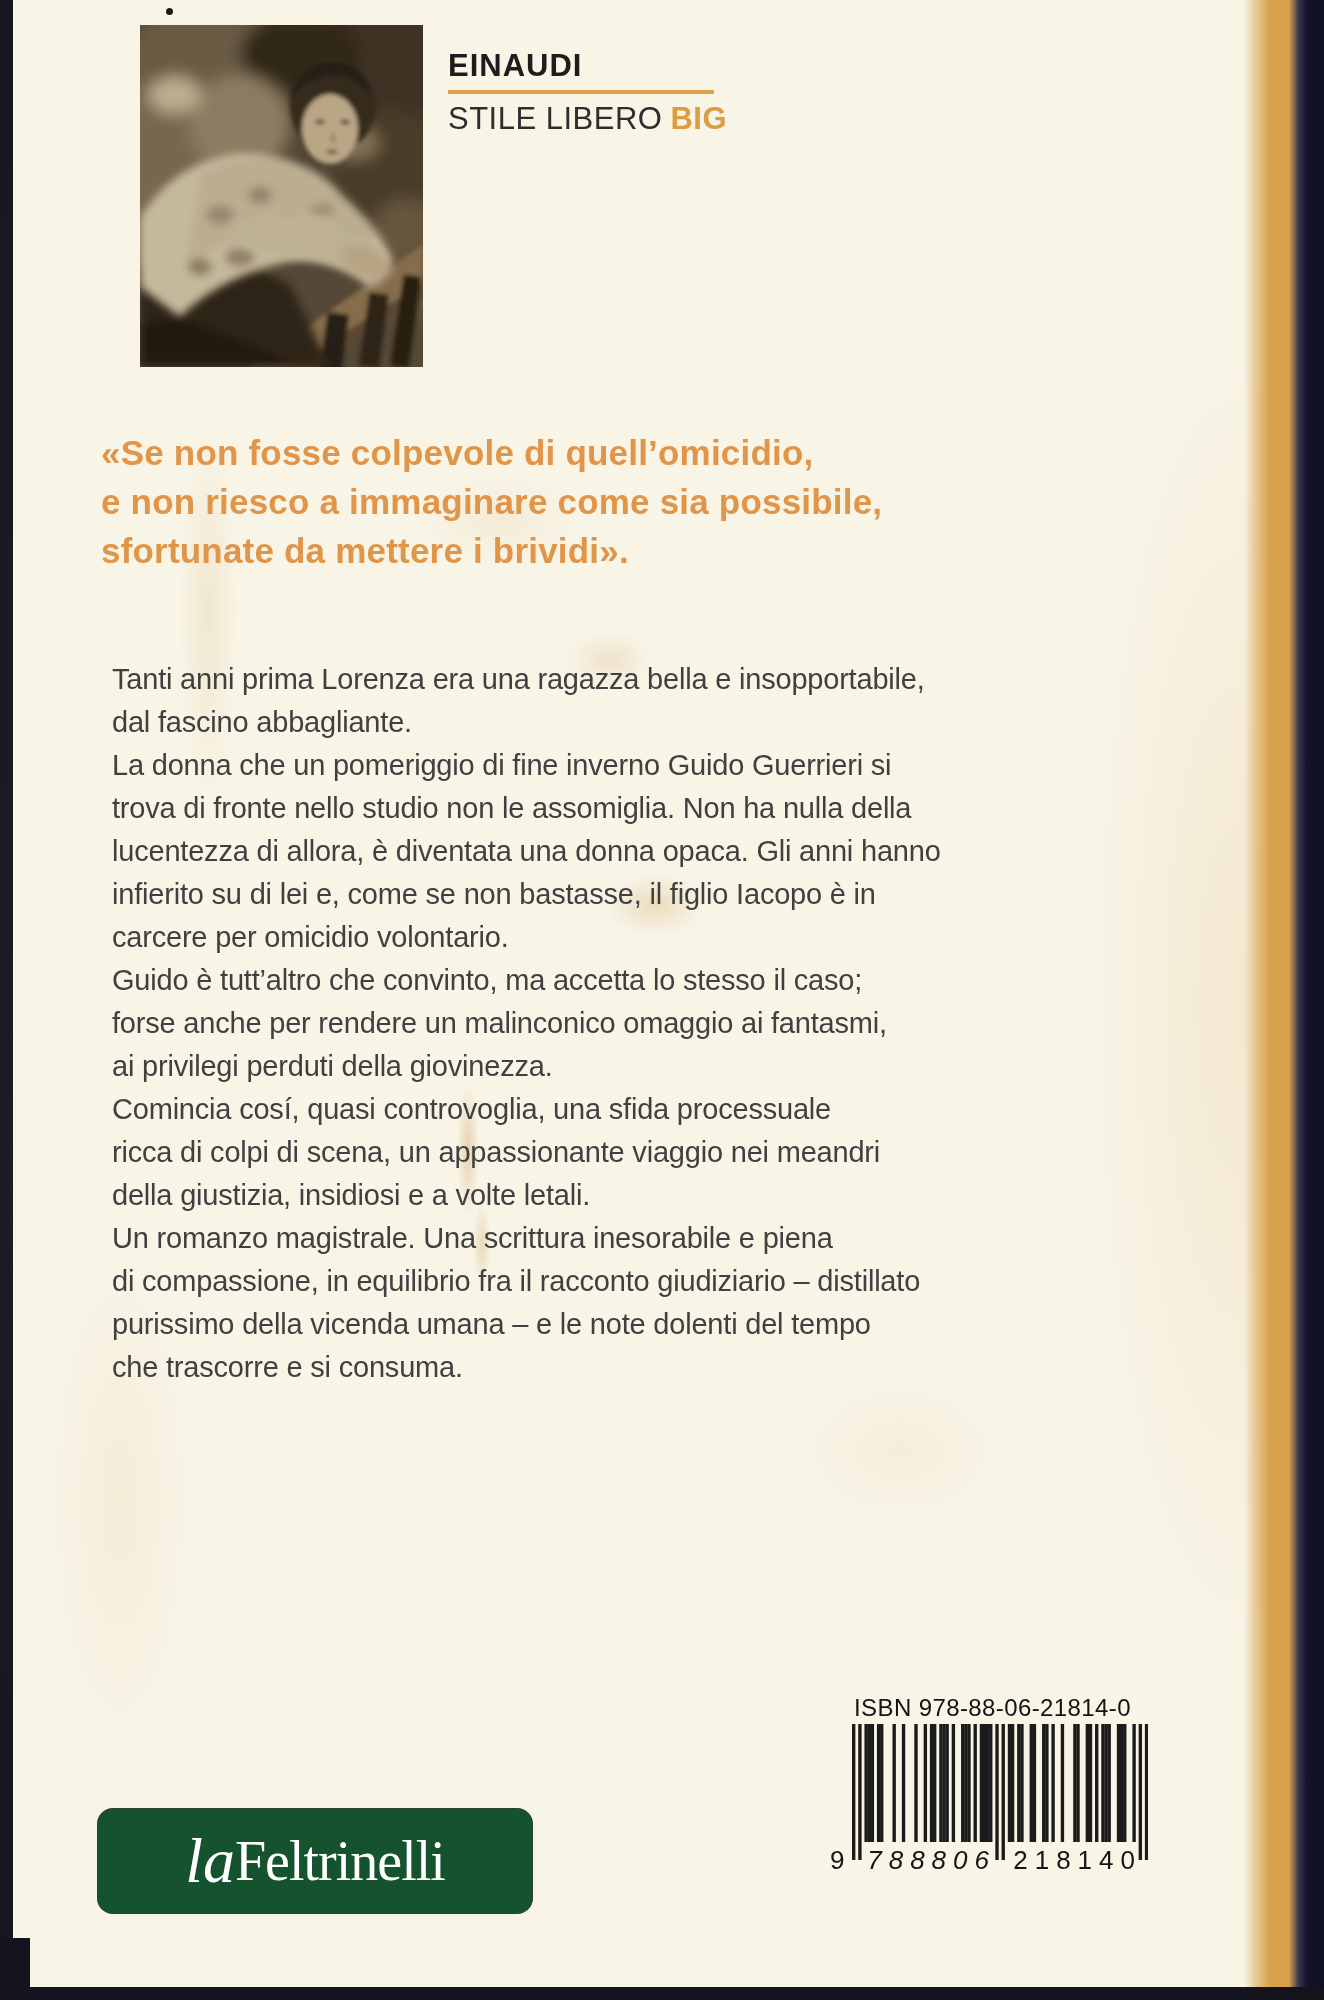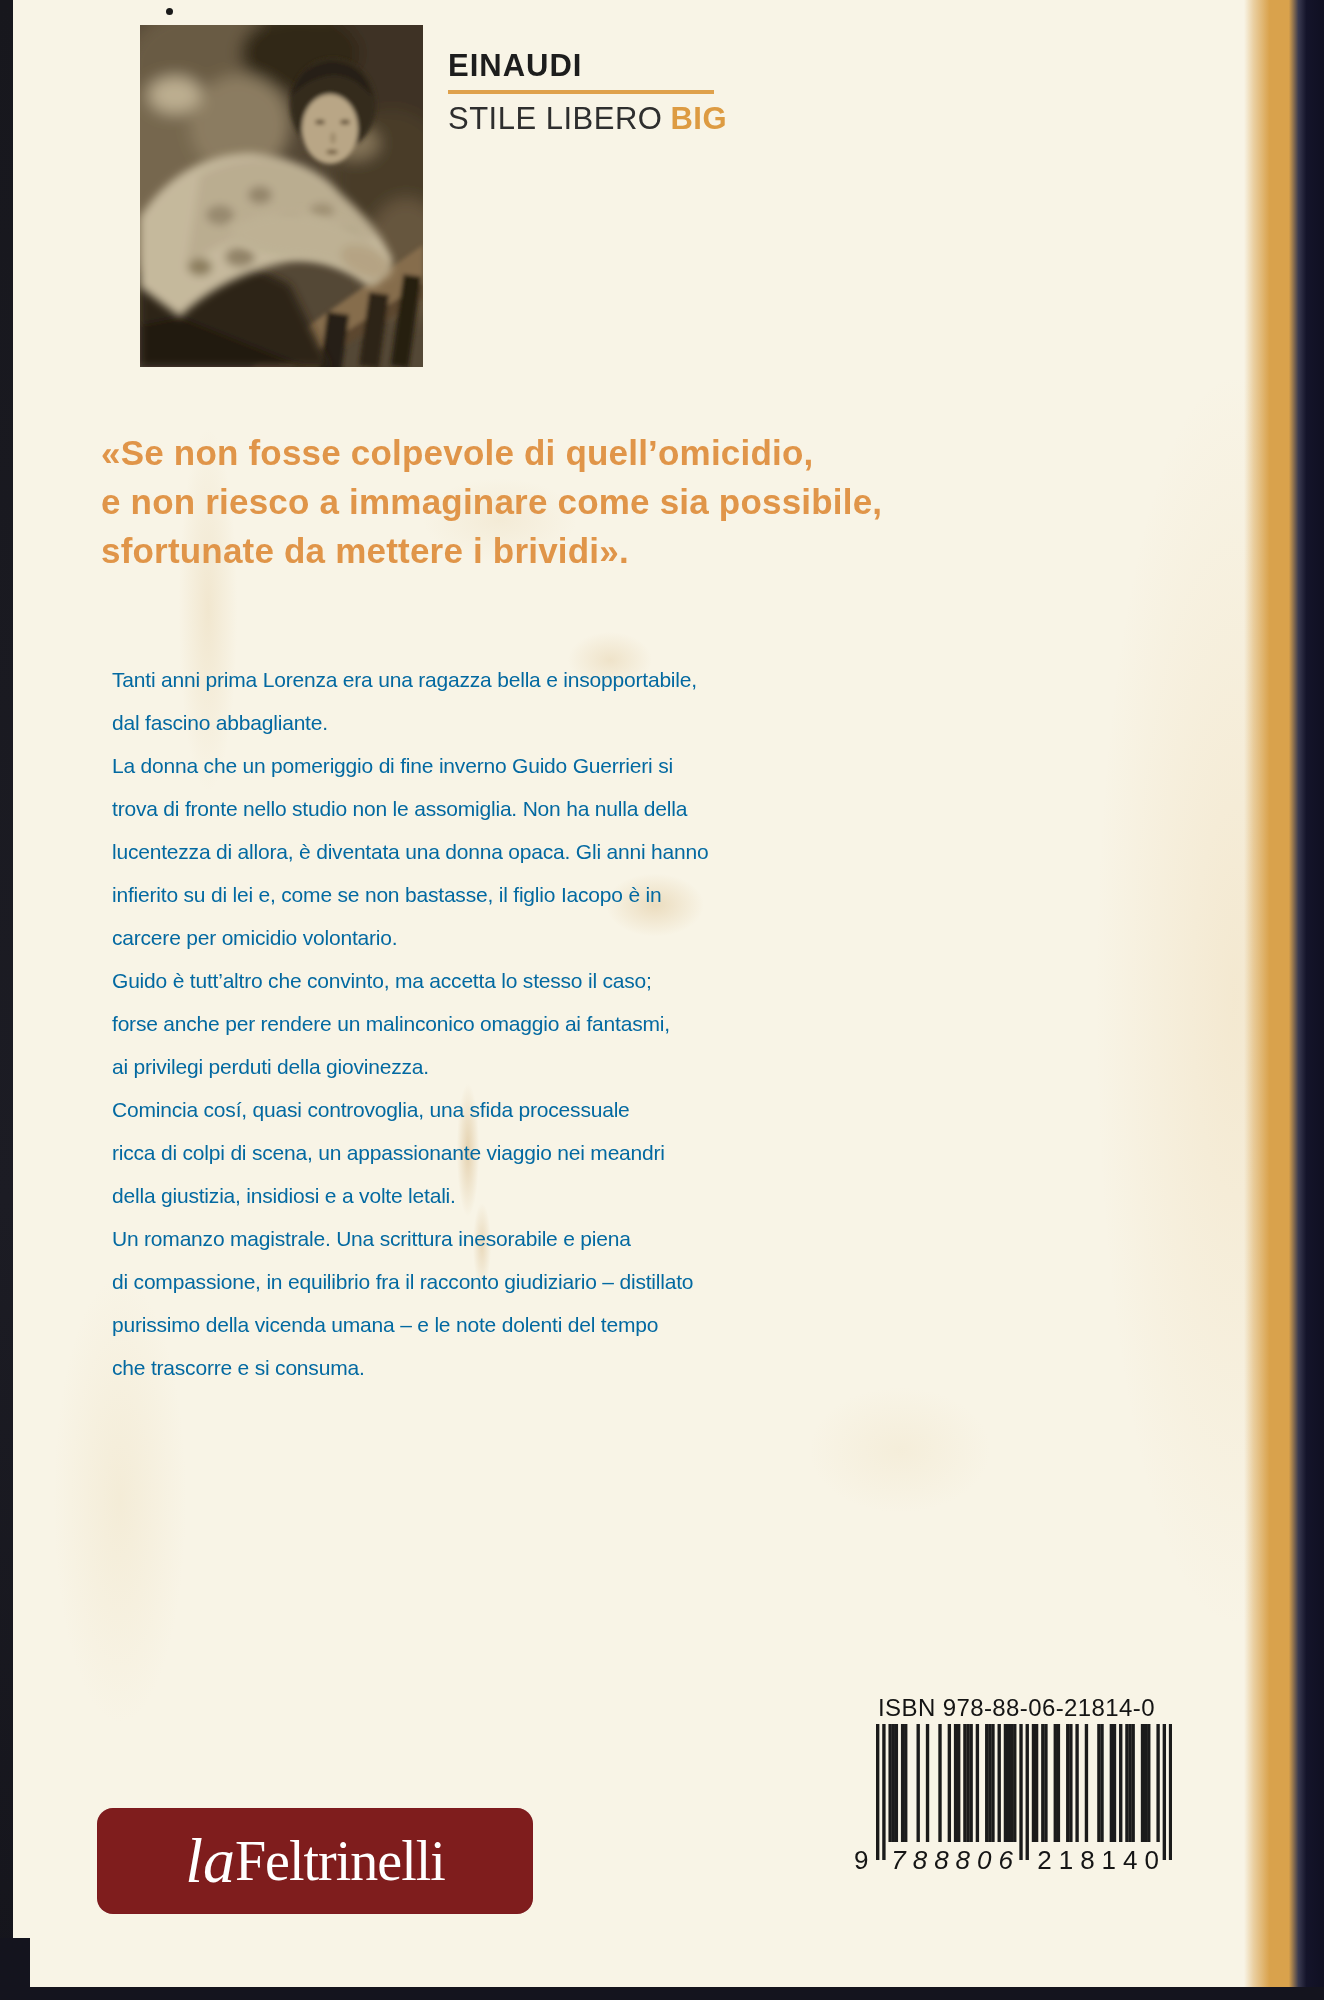--- a/index.html
+++ b/index.html
@@ -32,36 +32,36 @@
   .pub-series { margin-top:9px; font-size:31px; color:#2e2e2e; letter-spacing:.5px; line-height:32px; }
   .pub-series .big { font-weight:bold; color:#dd9b42; margin-left:8px; }
 
   .quote {
     position:absolute; left:101px; top:428px; z-index:1;
     font-size:35px; font-weight:bold; color:#e09549;
     line-height:49px; letter-spacing:.2px;
   }
   .blurb {
     position:absolute; left:112px; top:658px; z-index:1;
-    font-size:21px; color:#0369a1; line-height:43px; letter-spacing:-.2px;
-  }
-
-  .isbn { position:absolute; left:876px; top:1694px; width:300px; z-index:1; }
+    font-size:29px; color:#404040; line-height:43px; letter-spacing:-.2px;
+  }
+
+  .isbn { position:absolute; left:852px; top:1694px; width:300px; z-index:1; }
   .isbn-label { font-size:24px; color:#141414; letter-spacing:.4px; margin-left:2px; }
   .barcode { position:relative; margin-top:2px; width:296px; height:152px; }
   .barcode svg { position:absolute; left:0; top:0; width:296px; height:150px; }
   .bar-digits { position:absolute; left:0; bottom:0; width:296px; height:28px; font-size:26px; color:#151515; }
   .bar-digits span { position:absolute; bottom:0; }
   .d-first { left:-22px; }
   .d-g1 { left:12px; width:132px; text-align:right; letter-spacing:7px;font-style:italic; }
   .d-g2 { left:158px; width:132px; text-align:right; letter-spacing:7px; }
 
   .sticker {
     position:absolute; left:97px; top:1808px; width:436px; height:106px; z-index:2;
-    background:#7f1d1d; border-radius:16px;
+    background:#14532d; border-radius:16px;
     display:flex; align-items:center; justify-content:center;
     box-shadow:0 0 0 1px rgba(120,20,40,.25) inset;
   }
   .sticker .la { font-family:"Liberation Serif", serif; font-style:italic; font-size:64px; color:#ffffff; line-height:1; }
   .sticker .name { font-family:"Liberation Serif", serif; font-size:56px; color:#ffffff; line-height:1; letter-spacing:-1px; }
 
   .edge-left { position:absolute; left:0; top:0; width:13px; height:100%; z-index:3;
     background:linear-gradient(180deg,#17171d 0%, #1c1c24 60%, #15151c 100%); }
   .edge-right { position:absolute; right:0; top:0; width:80px; height:100%; z-index:3;
     background:linear-gradient(90deg,

